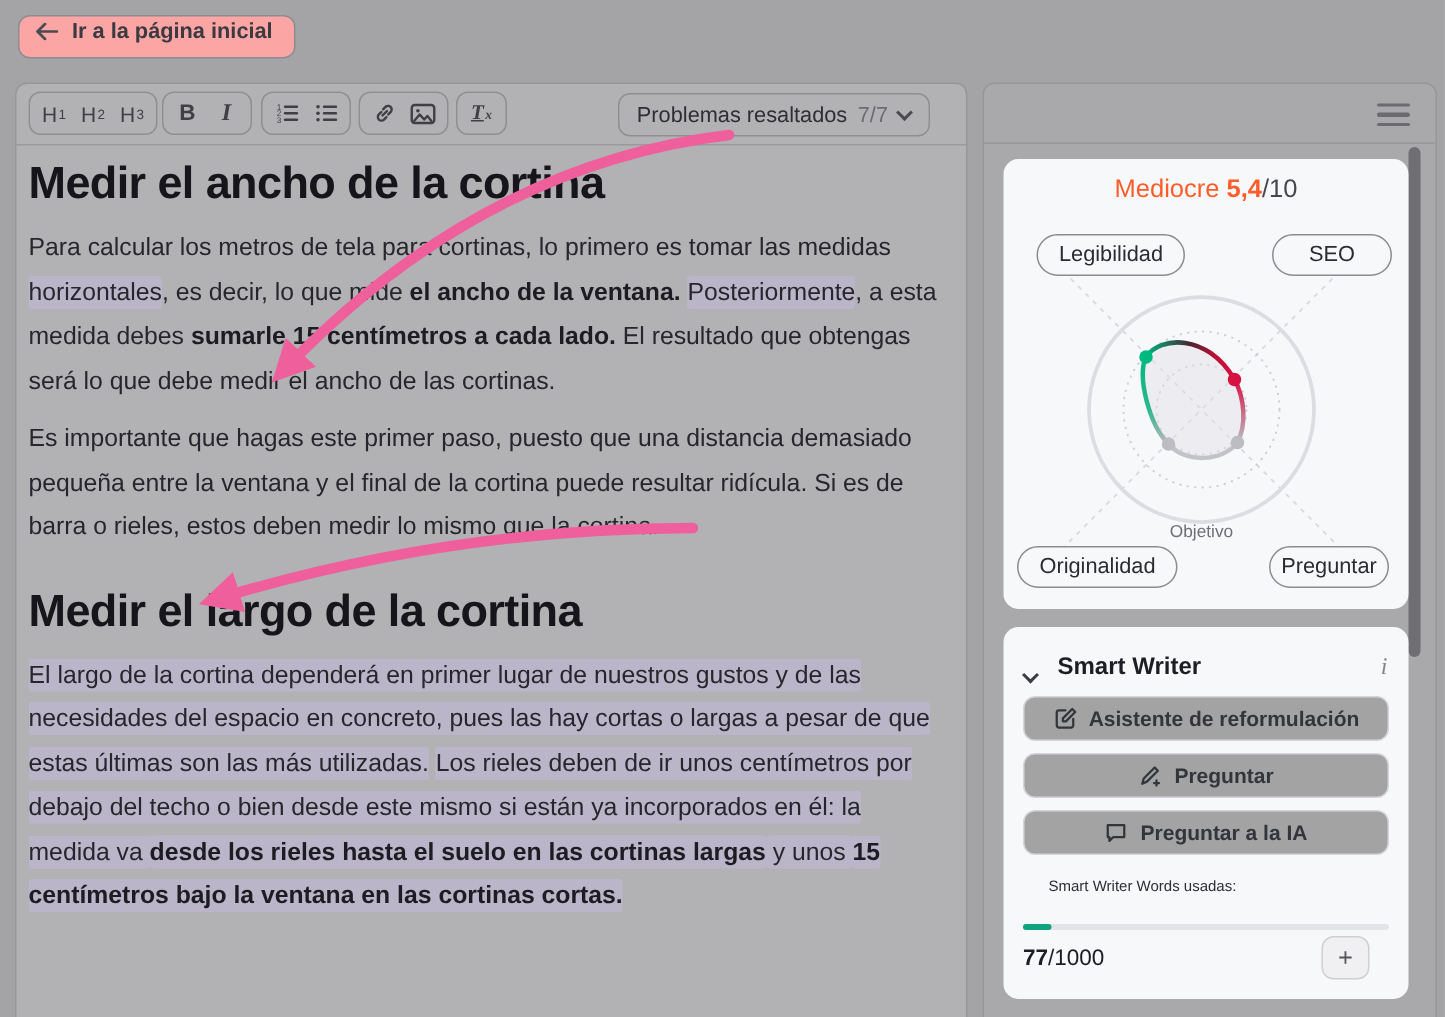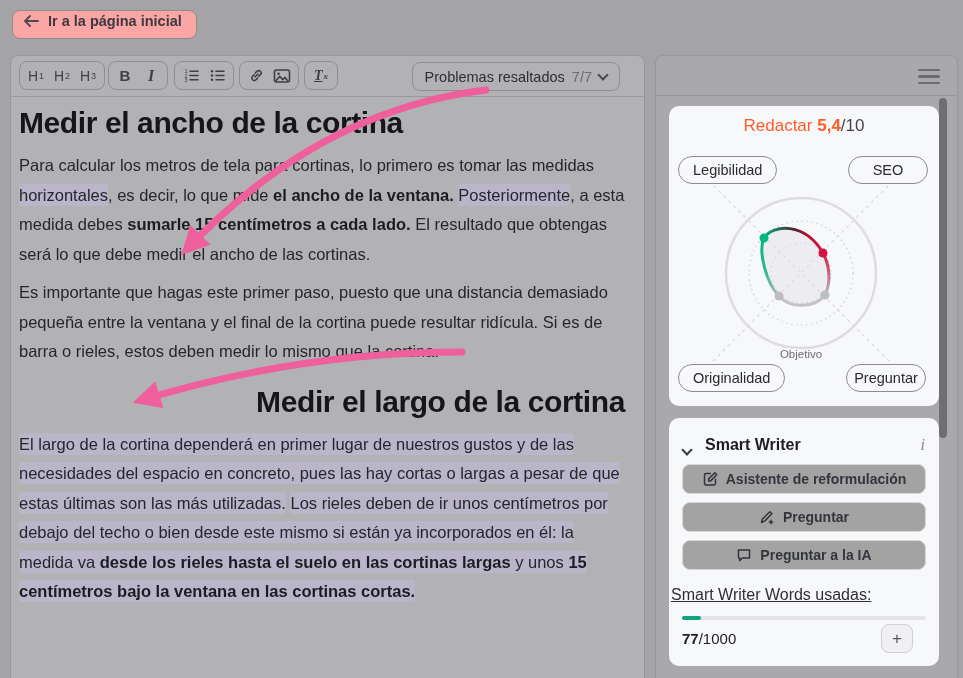--- a/index.html
+++ b/index.html
@@ -41,21 +41,21 @@
     position:absolute; right:24px; top:6px; height:29px;
     display:flex; align-items:center; gap:7px; padding:0 12px;
     border:1px solid #8f8f93; border-radius:8px; cursor:pointer;
   }
   .issues-dd .lbl { font-size:14.5px; color:#2e2e34; }
   .issues-dd .cnt { font-size:14.5px; color:#6b6b71; }
   .chev { width:8px; height:8px; border-left:2px solid #4a4a50; border-bottom:2px solid #4a4a50; transform:rotate(-45deg); margin-top:-4px; }
   
   .doc { position:absolute; left:8px; top:42px; width:606px; }
   .doc h1 { font-size:30px; line-height:38px; letter-spacing:-0.4px; color:#15151b; font-weight:700; margin-top:6px; }
-  .doc h1.second { margin-top:16px;text-align:right; }
+  .doc h1.second { margin-top:22px; }
   .doc p { font-size:16.5px; line-height:29.5px; color:#26262c; margin-top:9px; }
   .doc p .b { font-weight:700; color:#1c1c22; }
   .doc p .hl { background:#bab5c9; border-radius:2px; box-decoration-break:clone; -webkit-box-decoration-break:clone; padding:2px 0; }
   
   .side-panel {
     position:absolute; left:655px; top:55px; width:303px; height:640px;
     background:#a9a9ab; border:1px solid #97979b; border-radius:8px 8px 0 0;
   }
   .side-head { position:absolute; top:0; left:0; width:100%; height:40px; border-bottom:1px solid #97979b; }
   .hamburger { position:absolute; right:17px; top:13px; width:22px; height:15px; display:flex; flex-direction:column; justify-content:space-between; cursor:pointer; }
@@ -65,39 +65,39 @@
   .score-card { top:50px; height:300px; }
   .score-line { position:absolute; top:10px; left:0; width:100%; text-align:center; font-size:17px; }
   .score-line .s-label { color:#ff5c2b; }
   .score-line .s-value { color:#ff5c2b; font-weight:700;margin-top:20px; }
   .score-line .s-den { color:#46464c; }
   .pill {
     position:absolute; height:28px; display:flex; align-items:center; justify-content:center;
     border:1px solid #8b8b90; border-radius:15px; background:#f7f8fa;
     font-size:14.5px; color:#2b2b31; cursor:pointer; padding:0 14px;
   }
-  .pill-legibilidad { left:9px;  top:50px; }
+  .pill-legibilidad { left:22px;  top:50px; }
   .pill-seo         { left:179px; top:50px; width:80px; }
   .pill-originalidad{ left:9px;  top:258px; }
   .pill-registro    { left:177px; top:258px; width:80px; }
   .gauge-svg { position:absolute; left:0; top:0; }
   
   .sw-card { top:362px; height:248px; }
   .sw-head { position:absolute; top:12px; left:14px; right:14px; height:24px; display:flex; align-items:flex-end; }
   .sw-chev { width:8px; height:8px; border-left:2px solid #3b3d45; border-bottom:2px solid #3b3d45; transform:rotate(-45deg); margin-top:-4px; cursor:pointer; }
   .sw-title { margin-left:14px; font-size:16px; font-weight:700; color:#1d1d24; }
   .sw-info { margin-left:auto; font-family:"Liberation Serif", serif; font-style:italic; font-size:16px; color:#85858b; cursor:pointer; }
   .sw-btn {
     position:absolute; left:13px; width:244px; height:30px;
     display:flex; align-items:center; justify-content:center; gap:8px;
     background:#a3a3a3; border:1px solid #d6d6da; border-radius:8px;
     font-size:14px; font-weight:700; color:#33353d; cursor:pointer;
   }
   .sw-btn svg { stroke:#33353d; fill:none; stroke-width:1.5; stroke-linecap:round; stroke-linejoin:round; }
-  .sw-usage-label { position:absolute; left:2px; top:168px; font-size:16px; color:#2e2e34;text-decoration:underline; }
+  .sw-usage-label { position:absolute; left:30px; top:168px; font-size:10px; color:#2e2e34; }
   .sw-progress { position:absolute; left:13px; top:198px; width:244px; height:4px; background:#e4e4e8; border-radius:2px; }
   .sw-progress-fill { height:100%; background:#0fa37e; border-radius:2px; }
   .sw-count { position:absolute; left:13px; top:212px; font-size:15px; color:#1d1d24; }
   .sw-count .used { font-weight:700; }
   .sw-plus {
     position:absolute; left:212px; top:206px; width:32px; height:29px;
     display:flex; align-items:center; justify-content:center;
     background:#f0f0f3; border:1px solid #d0d0d4; border-radius:8px;
     font-size:17px; color:#55575d; cursor:pointer;
   }
@@ -193,21 +193,21 @@
     <div class="hamburger">
         <span></span>
         <span></span>
         <span></span>
       </div>
   </div>
   <div class="scrollbar-thumb"></div>
 
   <div class="card score-card">
     <div class="score-line">
-      <span class="s-label">Redactar</span>
+      <span class="s-label">Mediocre</span>
       <span class="s-value">5,4</span><span class="s-den">/10</span>
     </div>
 
     <svg class="gauge-svg" width="270" height="300" viewBox="0 0 270 300">
       <defs>
         <linearGradient id="gTop" gradientUnits="userSpaceOnUse" x1="95" y1="125" x2="154" y2="140">
           <stop offset="0" stop-color="#00b783"></stop>
             <stop offset="0.45" stop-color="#452832"></stop>
             <stop offset="0.72" stop-color="#b50f34"></stop>
             <stop offset="1" stop-color="#d61243"></stop>

